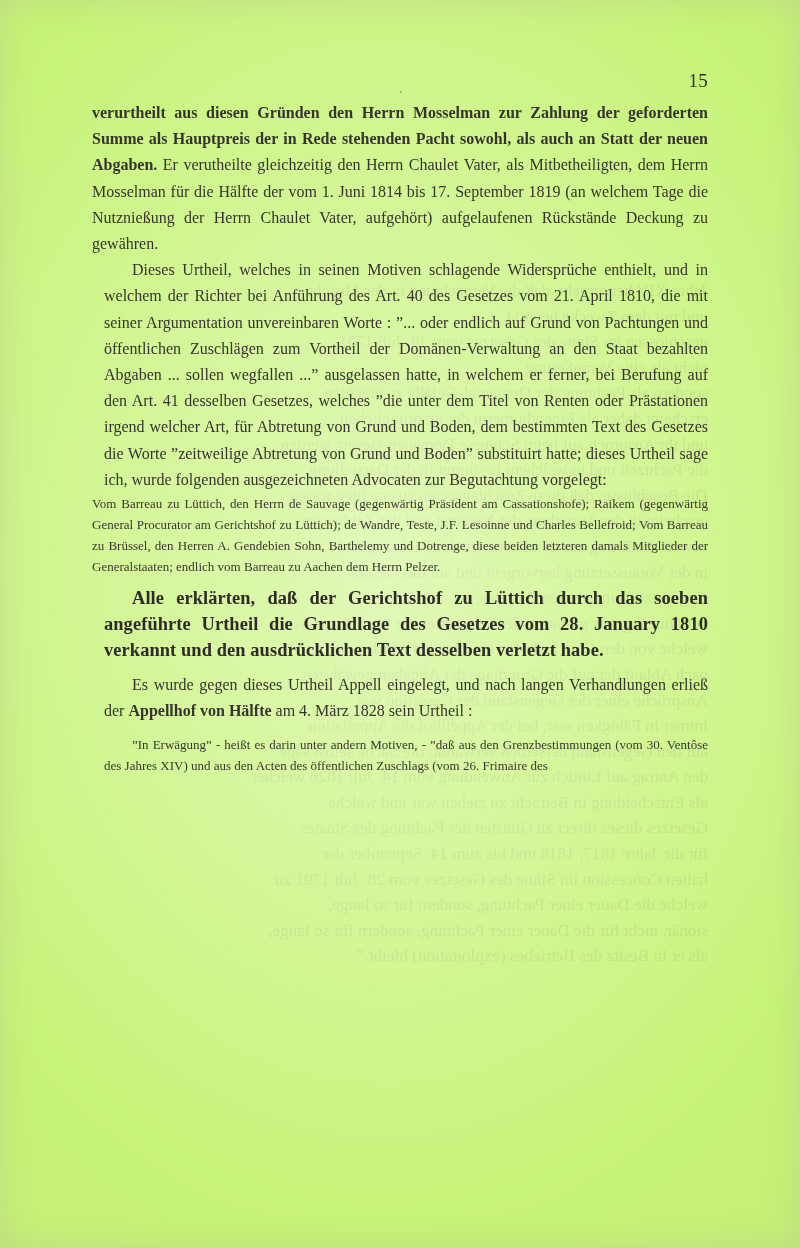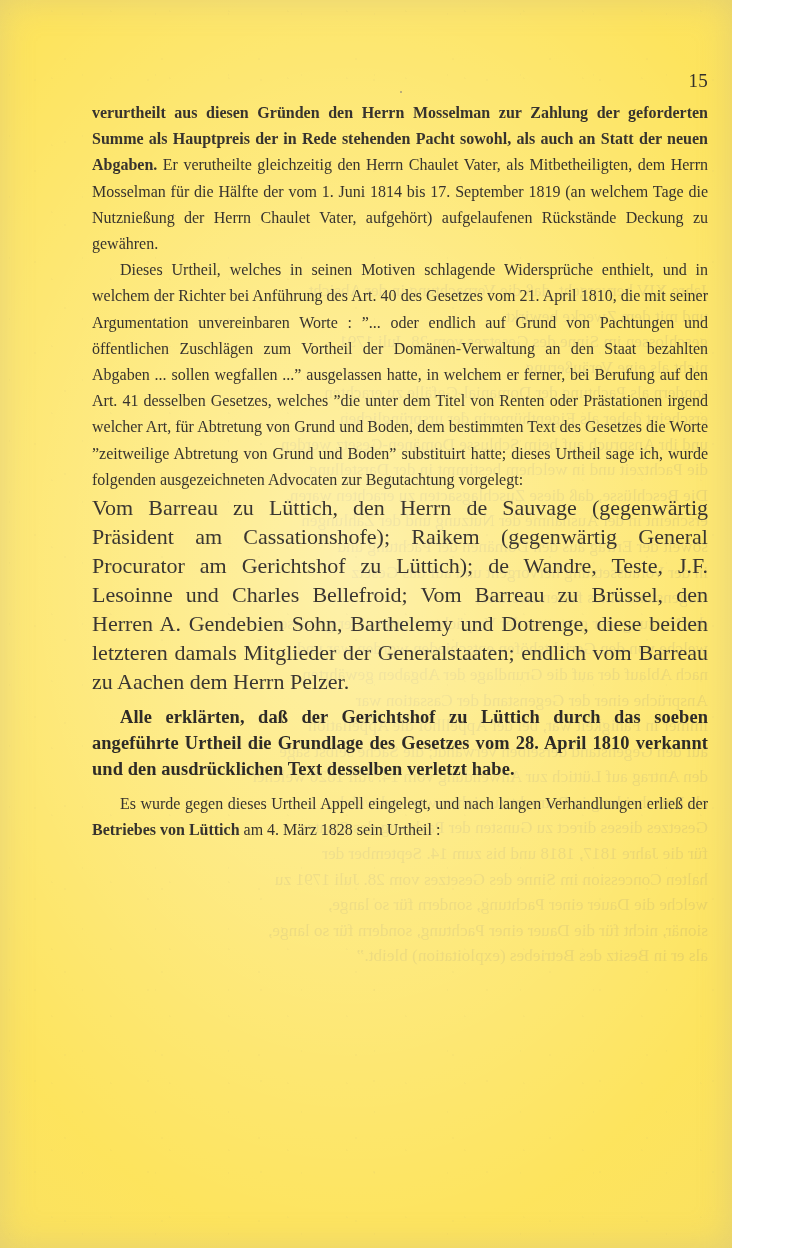--- a/index.html
+++ b/index.html
@@ -6,23 +6,23 @@
   html, body {
     margin: 0;
     padding: 0;
     background: #ffffff;
   }
   body {
     font-family: "Liberation Serif", "DejaVu Serif", serif;
   }
   .page {
     position: relative;
-    width: 732px;
+    width: 800px;
     height: 1248px;
-    background: #fde047;
+    background: #bef264;
     overflow: hidden;
     box-sizing: border-box;
   }
   
   .paper-tone {
     position: absolute;
     inset: 0;
     background:
       radial-gradient(ellipse 115% 95% at 48% 45%, rgba(255,255,255,0.55) 0%, rgba(255,255,255,0.12) 58%, rgba(208,200,188,0.22) 100%);
     pointer-events: none;
@@ -106,24 +106,25 @@
   }
   p.bold {
     font-weight: bold;
     font-size: 18.4px;
     line-height: 26.2px;
     color: #2e2b27;
     letter-spacing: 0.1px;
   }
   p.indent {
     text-indent: 28px;
+    margin-left: 12px;
   }
   p.small {
-    font-size: 22px;
-    line-height: 29px;
+    font-size: 13px;
+    line-height: 21px;
     color: #3a3631;
   }
   .bk {
     font-weight: bold;
   }
   
   .grain {
     position: absolute;
     inset: 0;
     z-index: 3;
@@ -180,23 +181,24 @@
     <div class="speck"></div>
 
     <div class="column">
 
       <p class="body"><span class="bk">verurtheilt aus diesen Gründen den Herrn Mosselman zur Zahlung der geforderten Summe als Hauptpreis der in Rede stehenden Pacht sowohl, als auch an Statt der neuen Abgaben.</span><span> Er verutheilte gleichzeitig den Herrn Chaulet Vater, als Mitbetheiligten, dem Herrn Mosselman für die Hälfte der vom 1. Juni 1814 bis 17. September 1819 (an welchem Tage die Nutznießung der Herrn Chaulet Vater, aufgehört) aufgelaufenen Rückstände Deckung zu gewähren.</span></p>
 
       <p class="body indent">Dieses Urtheil, welches in seinen Motiven schlagende Widersprüche enthielt, und in welchem der Richter bei Anführung des Art. 40 des Gesetzes vom 21. April 1810, die mit seiner Argumentation unvereinbaren Worte : ”... oder endlich auf Grund von Pachtungen und öffentlichen Zuschlägen zum Vortheil der Domänen-Verwaltung an den Staat bezahlten Abgaben ... sollen wegfallen ...” ausgelassen hatte, in welchem er ferner, bei Berufung auf den Art. 41 desselben Gesetzes, welches ”die unter dem Titel von Renten oder Prästationen irgend welcher Art, für Abtretung von Grund und Boden, dem bestimmten Text des Gesetzes die Worte ”zeitweilige Abtretung von Grund und Boden” substituirt hatte; dieses Urtheil sage ich, wurde folgenden ausgezeichneten Advocaten zur Begutachtung vorgelegt:</p>
 
       <p class="small">Vom Barreau zu Lüttich, den Herrn de Sauvage (gegenwärtig Präsident am Cassationshofe); Raikem (gegenwärtig General Procurator am Gerichtshof zu Lüttich); de Wandre, Teste, J.F. Lesoinne und Charles Bellefroid; Vom Barreau zu Brüssel, den Herren A. Gendebien Sohn, Barthelemy und Dotrenge, diese beiden letzteren damals Mitglieder der Generalstaaten; endlich vom Barreau zu Aachen dem Herrn Pelzer.</p>
 
-      <p class="bold indent" style="margin-top:8px">Alle erklärten, daß der Gerichtshof zu Lüttich durch das soeben angeführte Urtheil die Grundlage des Gesetzes vom 28. April 1810 verkannt und den ausdrücklichen Text desselben verletzt habe.</p>
-
-      <p class="body indent" style="margin-top:8px"><span>Es wurde gegen dieses Urtheil Appell eingelegt, und nach langen Verhandlungen erließ der </span><span class="bk">Betriebes von Lüttich</span><span> am 4. März 1828 sein Urtheil :</span></p>
-
+      <p class="bold indent" style="margin-top:8px">Alle erklärten, daß der Gerichtshof zu Lüttich durch das soeben angeführte Urtheil die Grundlage des Gesetzes vom 28. January 1810 verkannt und den ausdrücklichen Text desselben verletzt habe.</p>
+
+      <p class="body indent" style="margin-top:8px"><span>Es wurde gegen dieses Urtheil Appell eingelegt, und nach langen Verhandlungen erließ der </span><span class="bk">Appellhof von Hälfte</span><span> am 4. März 1828 sein Urtheil :</span></p>
+
+      <p class="small indent" style="margin-top:10px">”In Erwägung” - heißt es darin unter andern Motiven, - ”daß aus den Grenzbestimmungen (vom 30. Ventôse des Jahres XIV) und aus den Acten des öffentlichen Zuschlags (vom 26. Frimaire des</p>
 
     </div>
   </div>
 
   <div class="paper-edge"></div>
   <div class="grain"></div>
 </div>
 
 </body></html>

